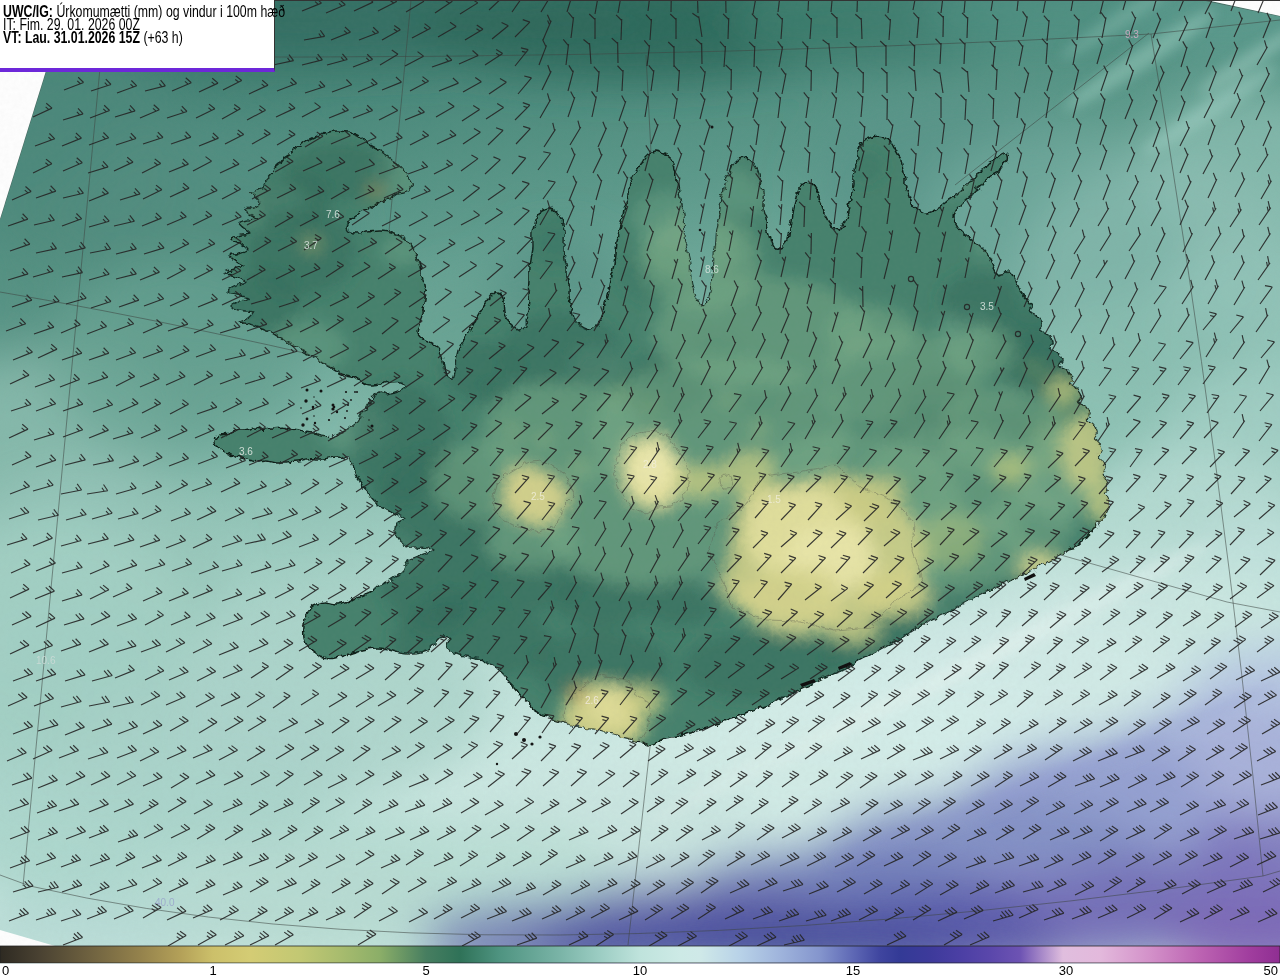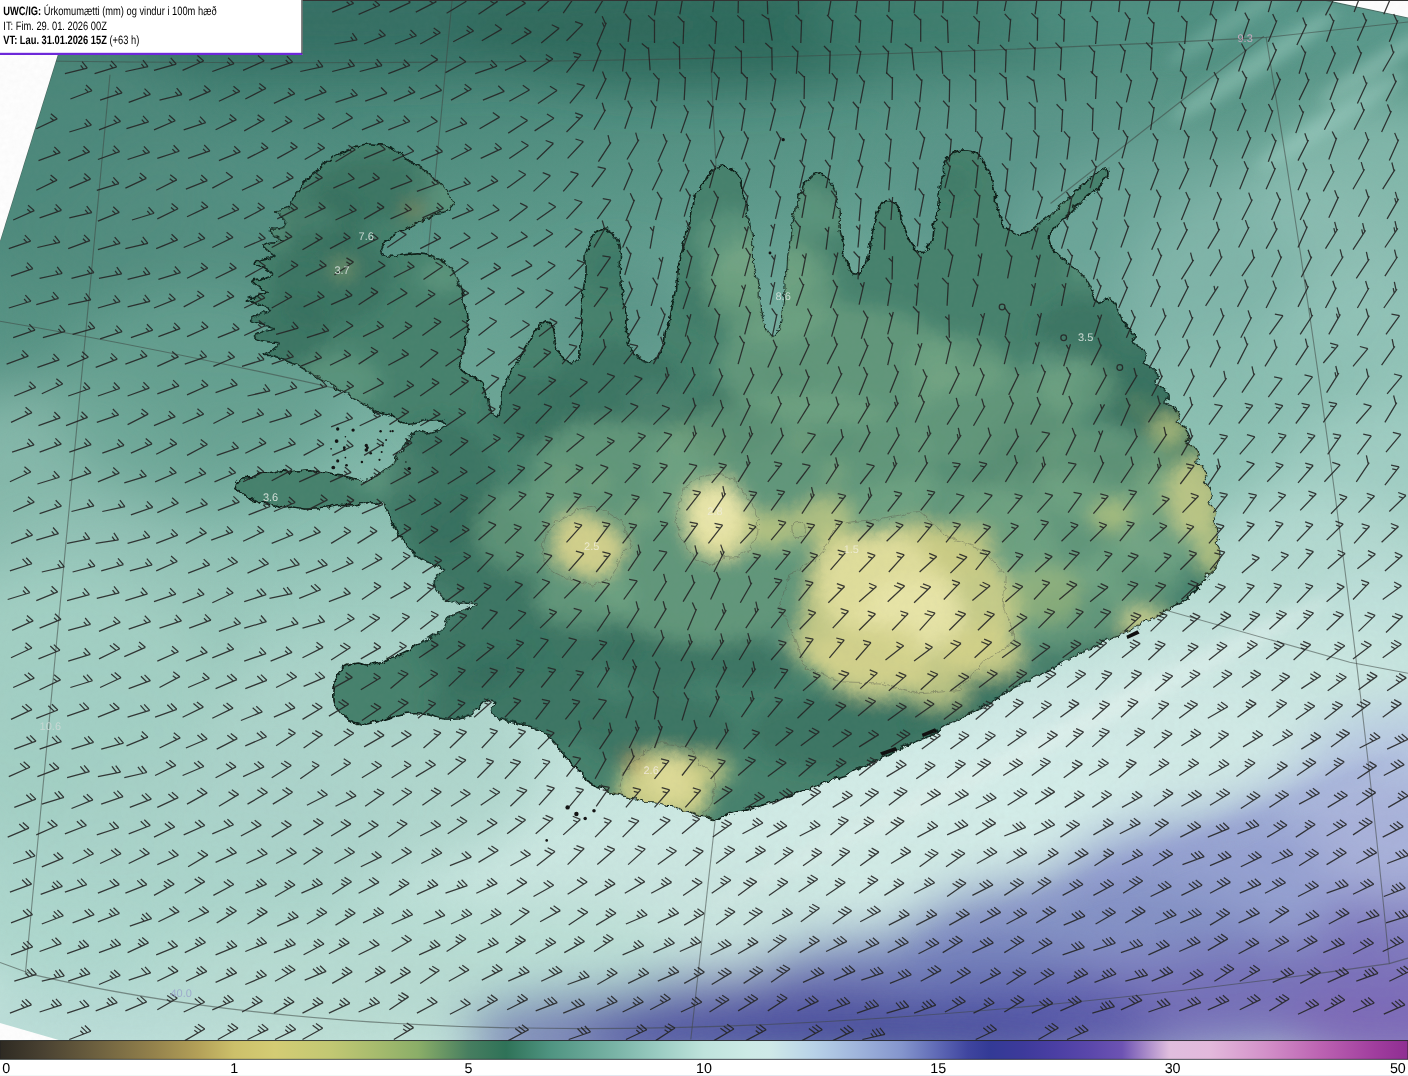--- a/index.html
+++ b/index.html
@@ -1,16 +1,16 @@
 <!DOCTYPE html>
 <html><head><meta charset="utf-8"><style>
 html,body{margin:0;padding:0;width:1280px;height:978px;overflow:hidden;background:#fff;
 font-family:"Liberation Sans",sans-serif;}
-#box{position:absolute;left:0;top:0;background:#fff;border-right:1px solid #333;border-bottom:2px solid #6d28d9;
-padding:5px 6px 1px 3px;font-size:11px;line-height:13.2px;white-space:nowrap;z-index:10;width:265px;height:42px;}
+#box{position:absolute;left:0;top:0;background:#fff;border-right:1px solid #333;border-bottom:4px solid #6d28d9;
+padding:5px 6px 21px 3px;font-size:16px;line-height:13.2px;white-space:nowrap;z-index:10;width:265px;height:42px;}
 .cl{transform:scaleX(0.77);transform-origin:0 50%;}
 </style></head><body>
 <svg width="1280" height="978">
 <defs>
 <filter id="bl" x="-30%" y="-30%" width="160%" height="160%">
         <feGaussianBlur stdDeviation="22"></feGaussianBlur>
       </filter>
 <filter id="nz" x="0" y="0" width="100%" height="100%">
         <feTurbulence type="fractalNoise" baseFrequency="0.22" numOctaves="2" result="t"></feTurbulence>
         <feColorMatrix in="t" type="matrix" values="0 0 0 0 0.3 0 0 0 0 0.3 0 0 0 0 0.3 0 0 0 1 0"></feColorMatrix>

